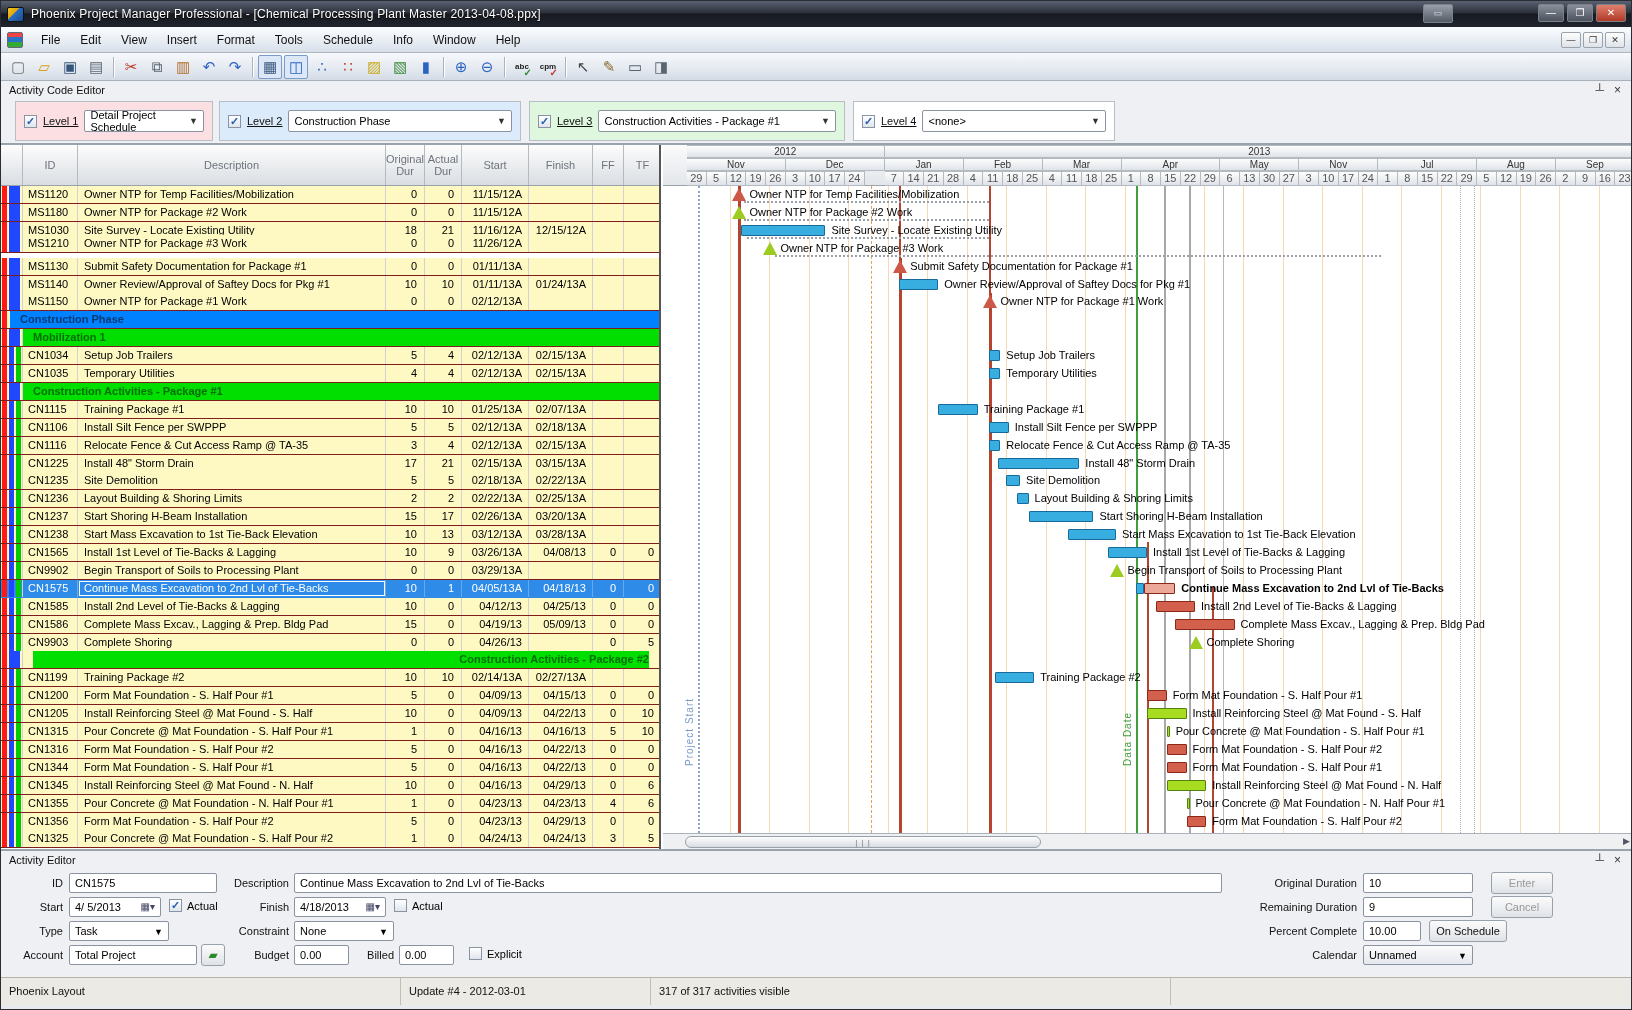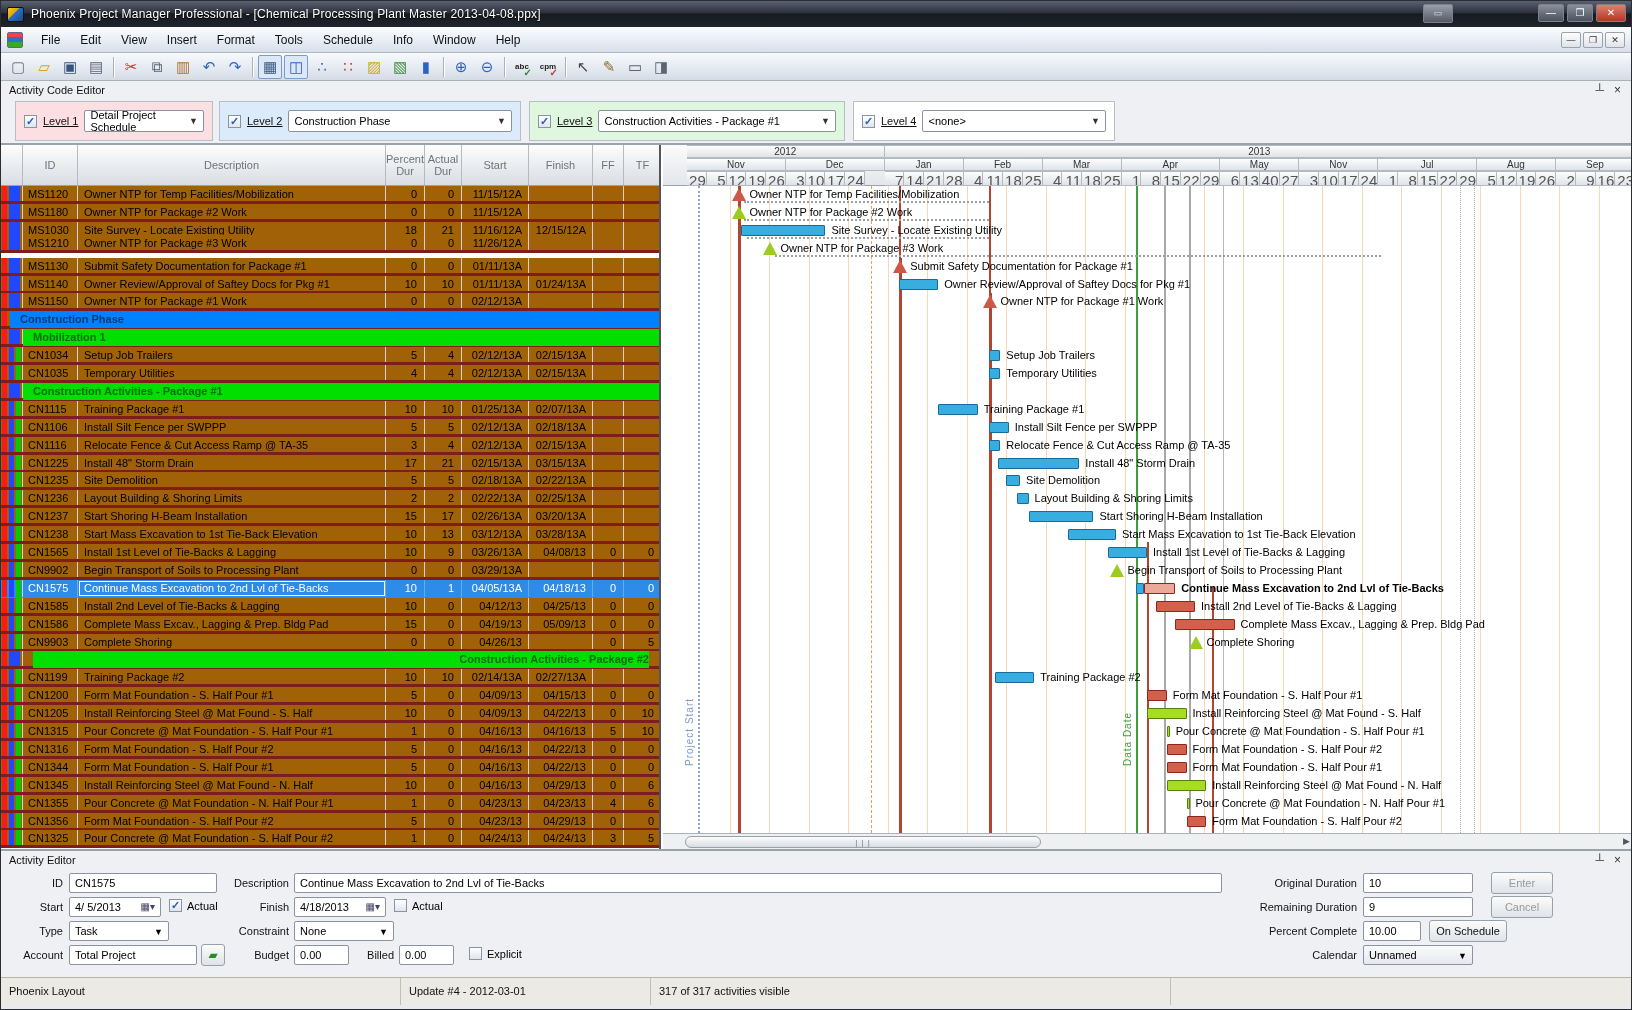--- a/index.html
+++ b/index.html
@@ -65,42 +65,42 @@
   .main { position:absolute; left:0; top:144px; width:100%; height:704px; background:#fff; overflow:hidden; }
   .table-pane { position:absolute; left:0; top:0; width:660px; height:100%; border-right:2px solid #555;
     overflow:hidden; background:#fff; }
   .gantt-pane { position:absolute; left:662px; top:0; width:970px; height:100%; overflow:hidden; background:#fff; }
 
   .thead { position:absolute; left:0; top:0; width:660px; height:41px; display:flex;
     background:linear-gradient(#fdfdfd,#d9dde2); border-bottom:1px solid #9aa2ac; }
   .th { border-right:1px solid #b4bac2; color:#6e747c; font-size:11px; display:flex;
     align-items:center; justify-content:center; text-align:center; white-space:pre-line; }
   .rows { position:absolute; left:0; top:41px; width:660px; height:663px; overflow:hidden; }
-  .trow { position:absolute; left:0; width:660px; height:18px; display:flex; border-bottom:3px solid #7f1d1d;
-    font-size:11px; color:#000; background:#a16207; }
+  .trow { position:absolute; left:0; width:660px; height:18px; display:flex; border-bottom:1px solid #7f1d1d;
+    font-size:11px; color:#000; background:#fef9c3; }
   .trow.sel { background:#2f8be8; color:#fff; border-bottom:1px solid #2f8be8; }
   .td { border-right:1px solid #d2d2d2; padding-top:2px; overflow:hidden; white-space:nowrap; }
   .trow.sel .td { border-right-color:#66aaf0; }
   .gutter { position:relative; border-right:1px solid #d2d2d2; }
   .band { position:absolute; top:0; height:100%; }
   .group-bar { position:absolute; top:0; height:17px; font-size:11px; font-weight:bold; padding:2px 0 0 10px; }
 
   
   .c0{width:22px;} .c1{width:55px;} .c2{width:308px;} .c3{width:39px;} .c4{width:37px;}
   .c5{width:67px;} .c6{width:64px;} .c7{width:31px;} .c8{width:37px; border-right:none;}
   .num{text-align:right; padding-right:7px;} .dt{text-align:right; padding-right:6px;}
   .idc{padding-left:5px;} .dsc{padding-left:6px;}
   .desc-focus { outline:1px solid #fff; outline-offset:-2px; }
 
   
   .ghead { position:absolute; left:0; top:0; width:100%; height:41px;
     background:linear-gradient(#fbfbfc,#e3e6ea); border-bottom:1px solid #9aa2ac; }
   .gcell { position:absolute; border:1px solid #b4bac2; border-left:none; background:linear-gradient(#fdfdfd,#dfe3e8);
     font-size:10px; color:#333; text-align:center; overflow:hidden; }
-  .wk { font-size:15px; color:#555;text-align:right; }
+  .wk { font-size:11px; color:#555; }
   .gbody { position:absolute; left:0; top:41px; width:100%; height:647px; overflow:hidden; background:#fff; }
   .vline { position:absolute; top:0; }
   .vlabel { position:absolute; font-size:10px; writing-mode:vertical-rl; transform:rotate(180deg); letter-spacing:1px; }
   .gl-orange { position:absolute; top:0; height:100%; width:1px; background:#f6d8b2; }
   .gl-orange.dash { width:0; border-left:1px dashed #e8a050; background:none; }
   .gbar { position:absolute; height:11px; border:1px solid; border-radius:1px; }
   .gms { position:absolute; width:0; height:0; border-left:7px solid transparent; border-right:7px solid transparent; }
   .glabel { position:absolute; font-size:11px; color:#000; white-space:nowrap; padding-top:0px; }
   .hdot { position:absolute; border-top:2px dotted #9aa0a8; height:0; }
   .gscroll { position:absolute; left:0; bottom:0; width:100%; height:16px; background:#eef0f2;
@@ -294,21 +294,21 @@
         </div>
       </div>
   </div>
 
   <div class="main">
     <div class="table-pane">
       <div class="thead" id="thead">
           <div class="th c0"></div>
           <div class="th c1">ID</div>
           <div class="th c2">Description</div>
-          <div class="th c3">Percent
+          <div class="th c3">Original
 Dur</div>
           <div class="th c4">Actual
 Dur</div>
           <div class="th c5">Start</div>
           <div class="th c6">Finish</div>
           <div class="th c7">FF</div>
           <div class="th c8">TF</div>
         </div>
       <div class="rows" id="trows">
           <div class="trow" style="top: 0px;">
@@ -865,21 +865,21 @@
           <div class="gcell wk" style="left: 399.25px; top: 26px; width: 19.75px; height: 15px;">11</div>
           <div class="gcell wk" style="left: 419px; top: 26px; width: 19.75px; height: 15px;">18</div>
           <div class="gcell wk" style="left: 438.75px; top: 26px; width: 19.75px; height: 15px;">25</div>
           <div class="gcell wk" style="left: 458.5px; top: 26px; width: 19.75px; height: 15px;">1</div>
           <div class="gcell wk" style="left: 478.25px; top: 26px; width: 19.75px; height: 15px;">8</div>
           <div class="gcell wk" style="left: 498px; top: 26px; width: 19.75px; height: 15px;">15</div>
           <div class="gcell wk" style="left: 517.75px; top: 26px; width: 19.75px; height: 15px;">22</div>
           <div class="gcell wk" style="left: 537.5px; top: 26px; width: 19.75px; height: 15px;">29</div>
           <div class="gcell wk" style="left: 557.25px; top: 26px; width: 19.75px; height: 15px;">6</div>
           <div class="gcell wk" style="left: 577px; top: 26px; width: 19.75px; height: 15px;">13</div>
-          <div class="gcell wk" style="left: 596.75px; top: 26px; width: 19.75px; height: 15px;">40</div>
+          <div class="gcell wk" style="left: 596.75px; top: 26px; width: 19.75px; height: 15px;">30</div>
           <div class="gcell wk" style="left: 616.5px; top: 26px; width: 19.75px; height: 15px;">27</div>
           <div class="gcell wk" style="left: 636.25px; top: 26px; width: 19.75px; height: 15px;">3</div>
           <div class="gcell wk" style="left: 656px; top: 26px; width: 19.75px; height: 15px;">10</div>
           <div class="gcell wk" style="left: 675.75px; top: 26px; width: 19.75px; height: 15px;">17</div>
           <div class="gcell wk" style="left: 695.5px; top: 26px; width: 19.75px; height: 15px;">24</div>
           <div class="gcell wk" style="left: 715.25px; top: 26px; width: 19.75px; height: 15px;">1</div>
           <div class="gcell wk" style="left: 735px; top: 26px; width: 19.75px; height: 15px;">8</div>
           <div class="gcell wk" style="left: 754.75px; top: 26px; width: 19.75px; height: 15px;">15</div>
           <div class="gcell wk" style="left: 774.5px; top: 26px; width: 19.75px; height: 15px;">22</div>
           <div class="gcell wk" style="left: 794.25px; top: 26px; width: 19.75px; height: 15px;">29</div>

